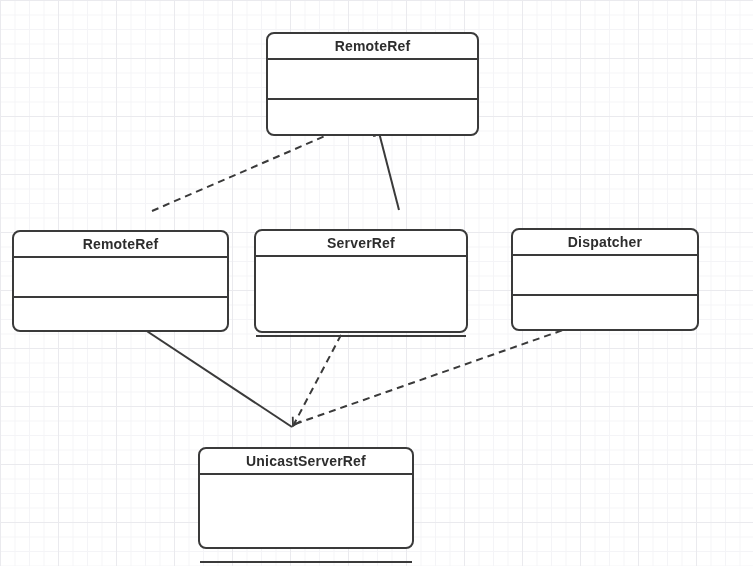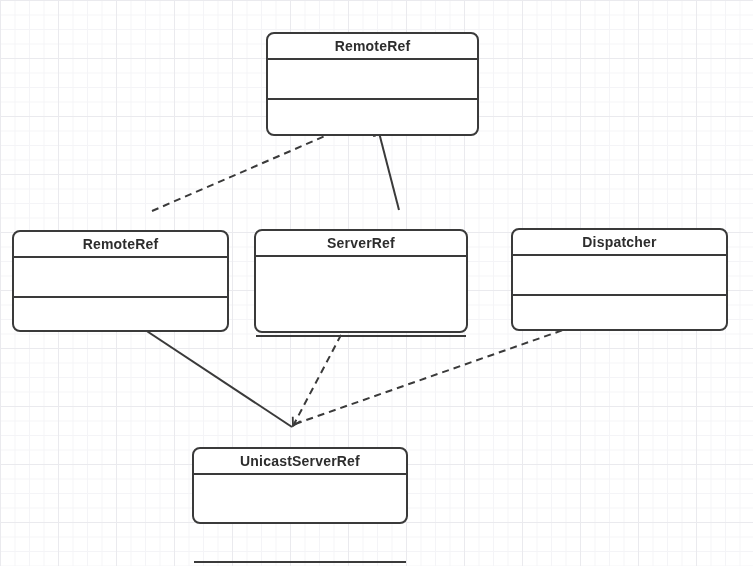--- a/index.html
+++ b/index.html
@@ -58,22 +58,22 @@
     font-weight: bold;
     color: #2d2d2d;
     letter-spacing: 0.2px;
   }
   .node-sec1 {
     border-bottom: 2px solid #3a3a3a;
   }
   .n-remoteref        { left: 266px; top: 13px;  width: 213px; height: 104px; }
   .n-unicastref       { left: 12px;  top: 211px; width: 217px; height: 102px; }
   .n-serverref        { left: 254px; top: 210px; width: 214px; height: 104px; gap: 40px; }
-  .n-dispatcher       { left: 511px; top: 209px; width: 217px; height: 103px; }
-  .n-unicastserverref { left: 192px; top: 428px; width: 216px; height: 77px; gap: 48px; }
+  .n-dispatcher       { left: 511px; top: 209px; width: 188px; height: 103px; }
+  .n-unicastserverref { left: 198px; top: 428px; width: 216px; height: 102px; gap: 48px; }
 </style>
 </head>
 <body>
 
 <div class="canvas">
 
   <svg class="edges" viewBox="0 0 753 566" xmlns="http://www.w3.org/2000/svg">
     <defs>
       <marker id="tri" markerUnits="userSpaceOnUse" markerWidth="20" markerHeight="16" refX="15" refY="6.5" orient="auto">
         <path d="M1,1 L15,6.5 L1,12 Z" fill="#ffffff" stroke="#3a3a3a" stroke-width="1.8"></path>

